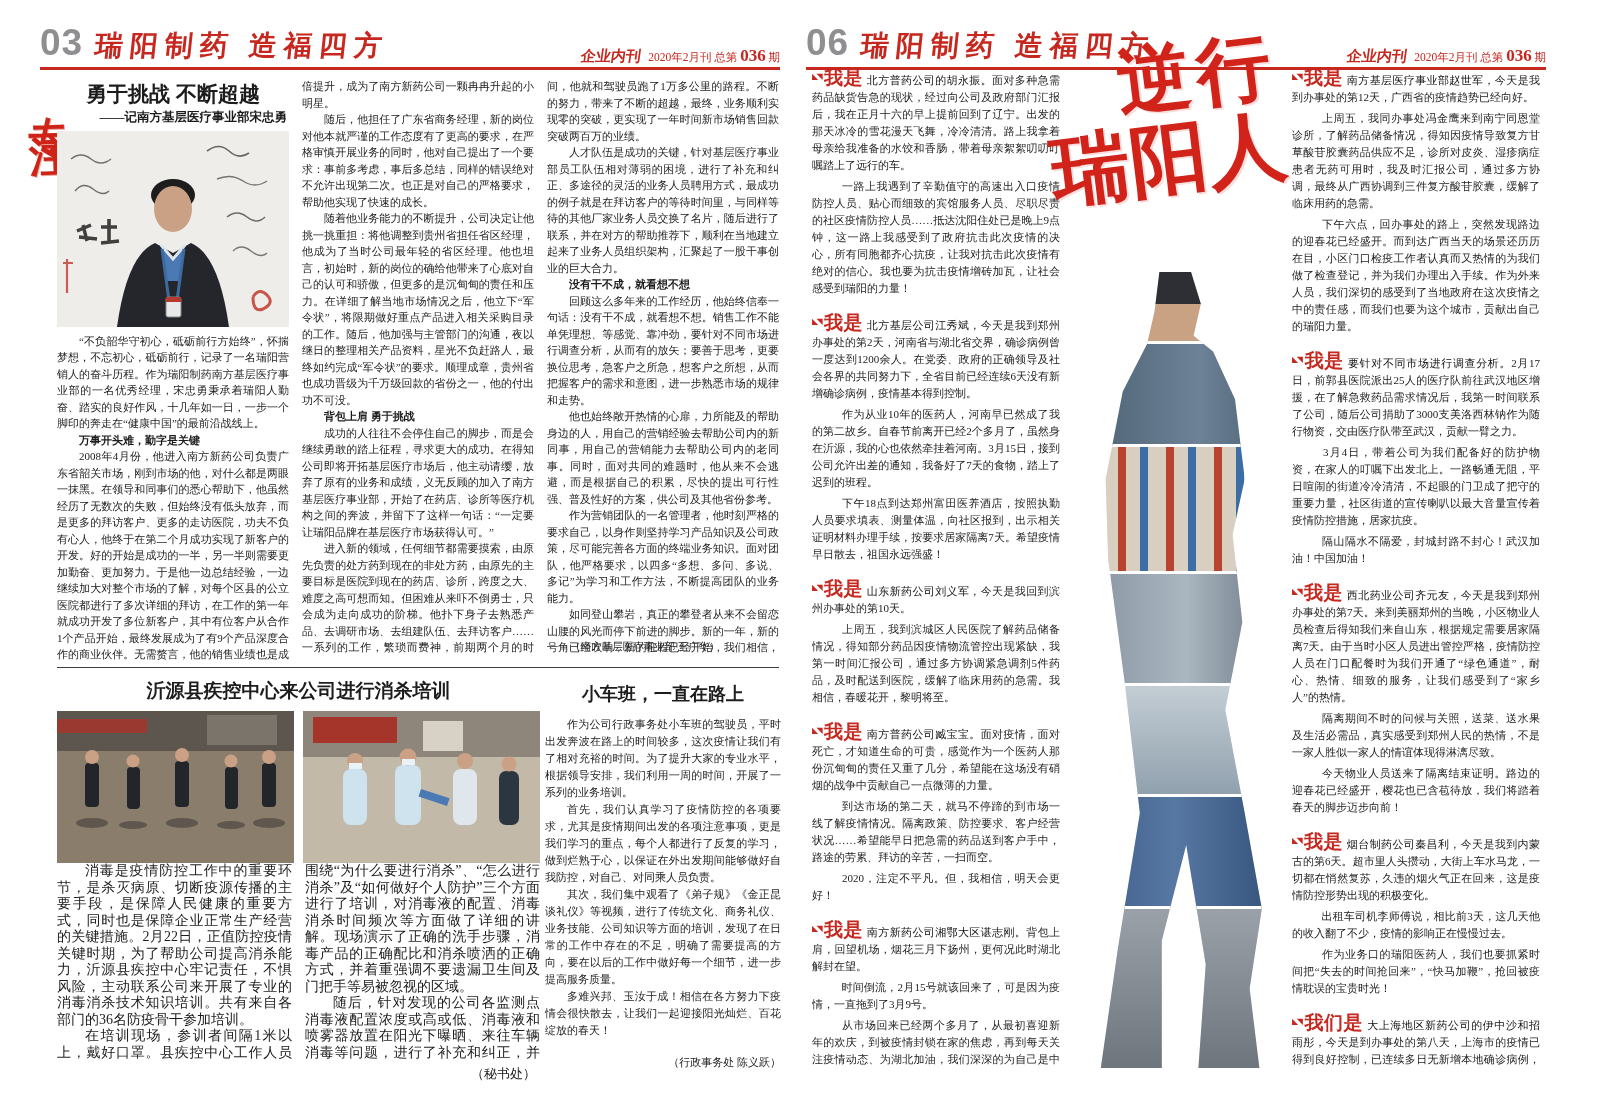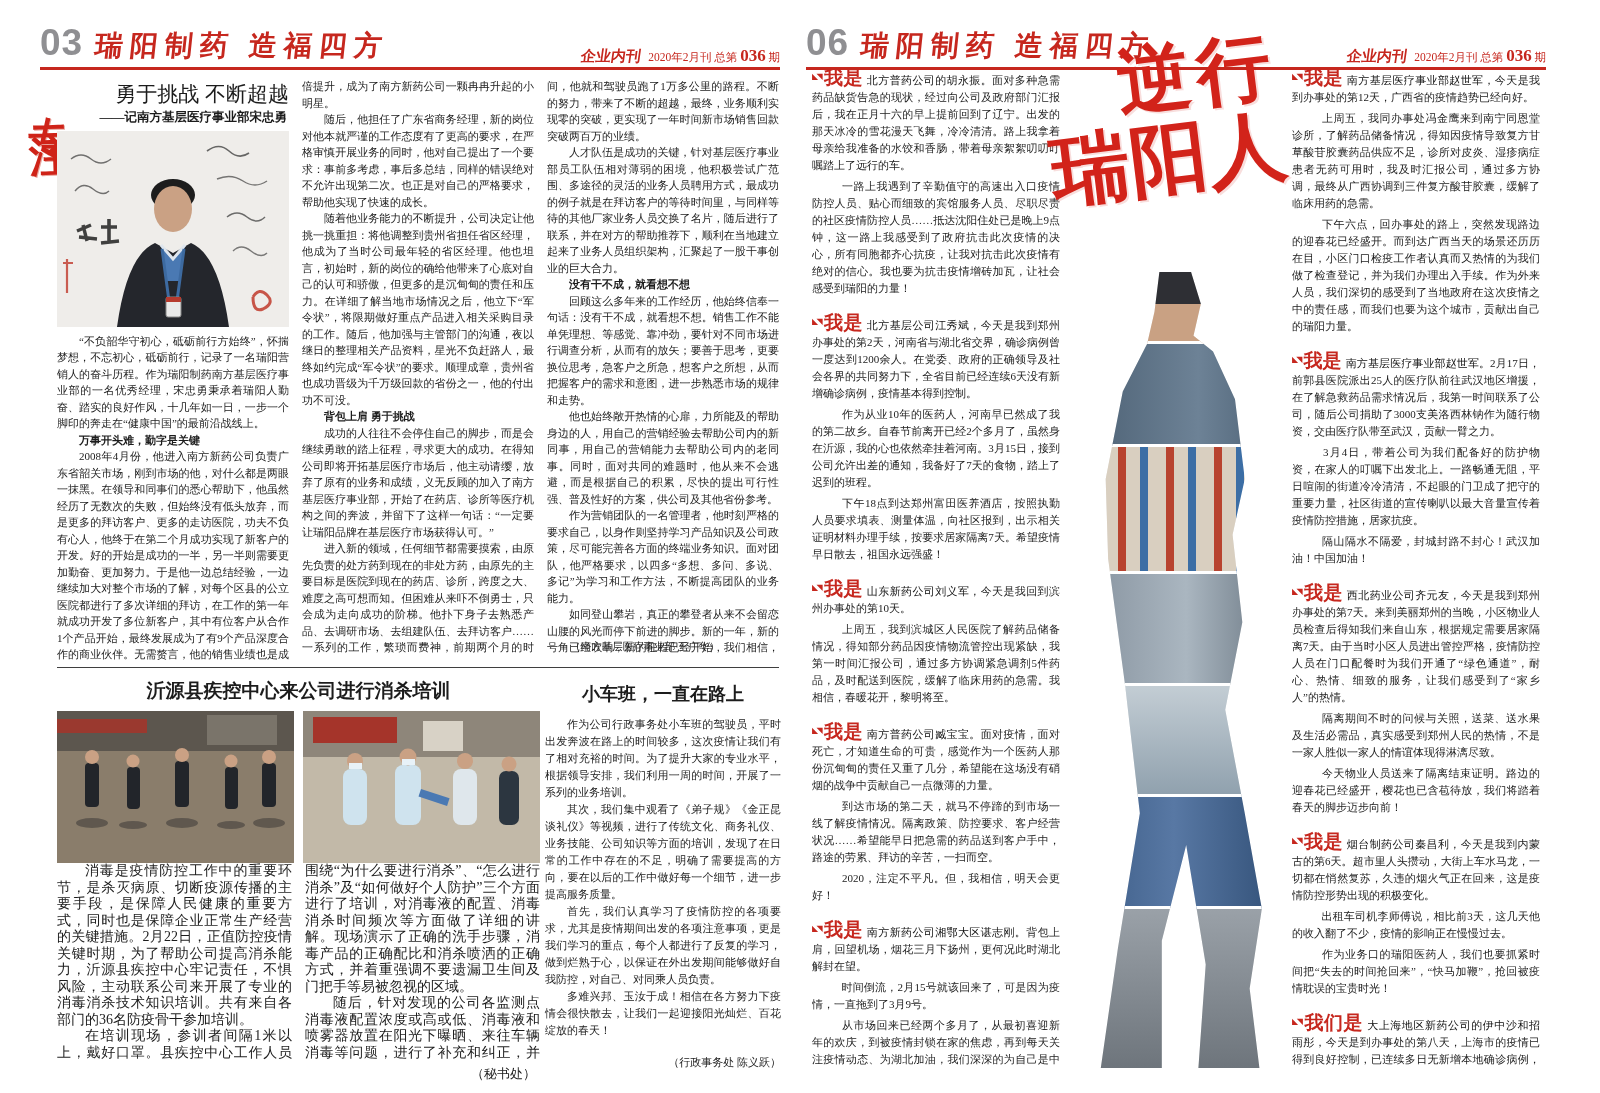--- a/index.html
+++ b/index.html
@@ -26,21 +26,21 @@
     position:absolute;top:82px;left:-8px;width:44px;color:#cf2318;
     writing-mode:vertical-rl;text-orientation:upright;
     font-size:42px;font-weight:bold;letter-spacing:16px;transform:rotate(-2deg);
     text-shadow:1px 1px 0 #e8a79f;
   }
   .feature{
     position:absolute;top:78px;left:17px;width:722px;height:586px;
     column-count:3;column-gap:13px;column-fill:auto;overflow:hidden;
     font-size:11px;line-height:16.5px;text-align:justify;
   }
-  .ftitle{font-family:"Liberation Sans","DejaVu Sans",sans-serif;font-size:21px;font-weight:normal;text-align:right;margin:2px 0 2px;line-height:1.3;}
+  .ftitle{font-family:"Liberation Sans","DejaVu Sans",sans-serif;font-size:21px;font-weight:bold;text-align:center;margin:2px 0 2px;line-height:1.3;}
   .fsub{font-size:12.5px;font-weight:bold;text-align:right;margin:0 2px 5px 0;}
   .photo{width:100%;overflow:hidden;position:relative;background:#ddd;}
   .portrait{height:196px;margin:2px 0 6px;}
   .fl{margin:0;text-indent:2em;}
   .flh{font-weight:bold;}
   .feature-byline{position:absolute;top:640px;right:10px;width:250px;text-align:center;font-size:10.5px;color:#222;}
   .divider{position:absolute;top:667px;left:17px;width:722px;border-top:1px solid #3f3f3f;}
 
   .news1{position:absolute;top:676px;left:17px;width:483px;}
   .n1title{font-family:"Liberation Sans","DejaVu Sans",sans-serif;font-size:19px;font-weight:bold;text-align:center;margin:2px 0 7px;}
@@ -140,21 +140,21 @@
         <p class="fl"><b class="flh"></b><span>随后，他担任了广东省商务经理，新的岗位对他本就严谨的工作态度有了更高的要求，在严格审慎开展业务的同时，他对自己提出了一个要求：事前多考虑，事后多总结，同样的错误绝对不允许出现第二次。也正是对自己的严格要求，帮助他实现了快速的成长。</span></p>
 
         <p class="fl"><b class="flh"></b><span>随着他业务能力的不断提升，公司决定让他挑一挑重担：将他调整到贵州省担任省区经理，他成为了当时公司最年轻的省区经理。他也坦言，初始时，新的岗位的确给他带来了心底对自己的认可和骄傲，但更多的是沉甸甸的责任和压力。在详细了解当地市场情况之后，他立下“军令状”，将限期做好重点产品进入相关采购目录的工作。随后，他加强与主管部门的沟通，夜以继日的整理相关产品资料，星光不负赶路人，最终如约完成“军令状”的要求。顺理成章，贵州省也成功晋级为千万级回款的省份之一，他的付出功不可没。</span></p>
 
         <p class="fl"><b class="flh">背包上肩 勇于挑战</b><span></span></p>
 
         <p class="fl"><b class="flh"></b><span>成功的人往往不会停住自己的脚步，而是会继续勇敢的踏上征程，寻求更大的成功。在得知公司即将开拓基层医疗市场后，他主动请缨，放弃了原有的业务和成绩，义无反顾的加入了南方基层医疗事业部，开始了在药店、诊所等医疗机构之间的奔波，并留下了这样一句话：“一定要让瑞阳品牌在基层医疗市场获得认可。”</span></p>
 
         <p class="fl"><b class="flh"></b><span>进入新的领域，任何细节都需要摸索，由原先负责的处方药到现在的非处方药，由原先的主要目标是医院到现在的药店、诊所，跨度之大、难度之高可想而知。但困难从来吓不倒勇士，只会成为走向成功的阶梯。他扑下身子去熟悉产品、去调研市场、去组建队伍、去拜访客户……一系列的工作，繁琐而费神，前期两个月的时间，他就和驾驶员跑了1万多公里的路程。不断的努力，带来了不断的超越，最终，业务顺利实现零的突破，更实现了一年时间新市场销售回款突破两百万的业绩。</span></p>
 
-        <p class="fl"><b class="flh"></b><span>人才队伍是成功的关键，针对基层医疗事业部员工队伍相对薄弱的困境，他积极尝试广范围、多途径的灵活的业务人员聘用方式，最成功的例子就是在拜访客户的等待时间里，与同样等待的其他厂家业务人员交换了名片，随后进行了联系，并在对方的帮助推荐下，顺利在当地建立起来了业务人员组织架构，汇聚起了一股干事创业的巨大合力。</span></p>
+        <p class="fl"><b class="flh"></b><span>人才队伍是成功的关键，针对基层医疗事业部员工队伍相对薄弱的困境，进行了补充和纠正、多途径的灵活的业务人员聘用方式，最成功的例子就是在拜访客户的等待时间里，与同样等待的其他厂家业务人员交换了名片，随后进行了联系，并在对方的帮助推荐下，顺利在当地建立起来了业务人员组织架构，汇聚起了一股干事创业的巨大合力。</span></p>
 
         <p class="fl"><b class="flh">没有干不成，就看想不想</b><span></span></p>
 
         <p class="fl"><b class="flh"></b><span>回顾这么多年来的工作经历，他始终信奉一句话：没有干不成，就看想不想。销售工作不能单凭理想、等感觉、靠冲劲，要针对不同市场进行调查分析，从而有的放矢；要善于思考，更要换位思考，急客户之所急，想客户之所想，从而把握客户的需求和意图，进一步熟悉市场的规律和走势。</span></p>
 
         <p class="fl"><b class="flh"></b><span>他也始终敞开热情的心扉，力所能及的帮助身边的人，用自己的营销经验去帮助公司内的新同事，用自己的营销能力去帮助公司内的老同事。同时，面对共同的难题时，他从来不会逃避，而是根据自己的积累，尽快的提出可行性强、普及性好的方案，供公司及其他省份参考。</span></p>
 
         <p class="fl"><b class="flh"></b><span>作为营销团队的一名管理者，他时刻严格的要求自己，以身作则坚持学习产品知识及公司政策，尽可能完善各方面的终端业务知识。面对团队，他严格要求，以四多“多想、多问、多说、多记”为学习和工作方法，不断提高团队的业务能力。</span></p>
 
         <p class="fl"><b class="flh"></b><span>如同登山攀岩，真正的攀登者从来不会留恋山腰的风光而停下前进的脚步。新的一年，新的号角已经吹响，新的征程已经开始，我们相信，宋忠勇必将坚守瑞阳基层医疗人的责任和使命，向着更宽广的基层市场、向着更丰富的客户资源、向着更多的基层患者而努力前进。</span></p>
@@ -226,23 +226,23 @@
       </div>
     <div class="n1byline">（秘书处）</div>
   </div>
 
   <div class="news2">
     <div class="n2title">小车班，一直在路上</div>
     <div class="n2body">
 
         <p class="fl"><span>作为公司行政事务处小车班的驾驶员，平时出发奔波在路上的时间较多，这次疫情让我们有了相对充裕的时间。为了提升大家的专业水平，根据领导安排，我们利用一周的时间，开展了一系列的业务培训。</span></p>
 
+        <p class="fl"><span>首先，我们认真学习了疫情防控的各项要求，尤其是疫情期间出发的各项注意事项，更是我们学习的重点，每个人都进行了反复的学习，做到烂熟于心，以保证在外出发期间能够做好自我防控，对自己、对同乘人员负责。</span></p>
+
         <p class="fl"><span>其次，我们集中观看了《弟子规》《金正昆谈礼仪》等视频，进行了传统文化、商务礼仪、业务技能、公司知识等方面的培训，发现了在日常的工作中存在的不足，明确了需要提高的方向，要在以后的工作中做好每一个细节，进一步提高服务质量。</span></p>
-
-        <p class="fl"><span>首先，我们认真学习了疫情防控的各项要求，尤其是疫情期间出发的各项注意事项，更是我们学习的重点，每个人都进行了反复的学习，做到烂熟于心，以保证在外出发期间能够做好自我防控，对自己、对同乘人员负责。</span></p>
 
         <p class="fl"><span>多难兴邦、玉汝于成！相信在各方努力下疫情会很快散去，让我们一起迎接阳光灿烂、百花绽放的春天！</span></p>
       </div>
     <div class="n2byline">（行政事务处  陈义跃）</div>
   </div>
 </div>
 
 <div class="page" id="page-right">
   <div class="hdr">
     <span class="pagenum">06</span>
@@ -305,21 +305,21 @@
   </div>
 
   <div class="testimony-col" id="p4-right">
 
       <p class="pi"><span class="mark">◣◥</span><span class="lead">我是</span><span class="pname">南方基层医疗事业部赵世军，</span><span>今天是我到办事处的第12天，广西省的疫情趋势已经向好。</span></p>
 
       <p class="pi"><span class="mark"></span><span class="lead"></span><span class="pname"></span><span>　　上周五，我同办事处冯金鹰来到南宁同恩堂诊所，了解药品储备情况，得知因疫情导致复方甘草酸苷胶囊药品供应不足，诊所对皮炎、湿疹病症患者无药可用时，我及时汇报公司，通过多方协调，最终从广西协调到三件复方酸苷胶囊，缓解了临床用药的急需。</span></p>
 
       <p class="pi"><span class="mark"></span><span class="lead"></span><span class="pname"></span><span>　　下午六点，回办事处的路上，突然发现路边的迎春花已经盛开。而到达广西当天的场景还历历在目，小区门口检疫工作者认真而又热情的为我们做了检查登记，并为我们办理出入手续。作为外来人员，我们深切的感受到了当地政府在这次疫情之中的责任感，而我们也要为这个城市，贡献出自己的瑞阳力量。</span></p>
 
-      <p class="pi first"><span class="mark">◣◥</span><span class="lead">我是</span><span class="pname">南方基层医疗事业部赵世军。</span><span>2月17日，前郭县医院派出25人的医疗队前往武汉地区增援，在了解急救药品需求情况后，我第一时间联系了公司，随后公司捐助了3000支美洛西林钠作为随行物资，交由医疗队带至武汉，贡献一臂之力。</span></p>
+      <p class="pi first"><span class="mark">◣◥</span><span class="lead">我是</span><span class="pname">要针对不同市场进行调查分析。</span><span>2月17日，前郭县医院派出25人的医疗队前往武汉地区增援，在了解急救药品需求情况后，我第一时间联系了公司，随后公司捐助了3000支美洛西林钠作为随行物资，交由医疗队带至武汉，贡献一臂之力。</span></p>
 
       <p class="pi"><span class="mark"></span><span class="lead"></span><span class="pname"></span><span>　　3月4日，带着公司为我们配备好的防护物资，在家人的叮嘱下出发北上。一路畅通无阻，平日喧闹的街道冷冷清清，不起眼的门卫成了把守的重要力量，社区街道的宣传喇叭以最大音量宣传着疫情防控措施，居家抗疫。</span></p>
 
       <p class="pi"><span class="mark"></span><span class="lead"></span><span class="pname"></span><span>　　隔山隔水不隔爱，封城封路不封心！武汉加油！中国加油！</span></p>
 
       <p class="pi first"><span class="mark">◣◥</span><span class="lead">我是</span><span class="pname">西北药业公司齐元友，</span><span>今天是我到郑州办事处的第7天。来到美丽郑州的当晚，小区物业人员检查后得知我们来自山东，根据规定需要居家隔离7天。由于当时小区人员进出管控严格，疫情防控人员在门口配餐时为我们开通了“绿色通道”，耐心、热情、细致的服务，让我们感受到了“家乡人”的热情。</span></p>
 
       <p class="pi"><span class="mark"></span><span class="lead"></span><span class="pname"></span><span>　　隔离期间不时的问候与关照，送菜、送水果及生活必需品，真实感受到郑州人民的热情，不是一家人胜似一家人的情谊体现得淋漓尽致。</span></p>
 
       <p class="pi"><span class="mark"></span><span class="lead"></span><span class="pname"></span><span>　　今天物业人员送来了隔离结束证明。路边的迎春花已经盛开，樱花也已含苞待放，我们将踏着春天的脚步迈步向前！</span></p>

